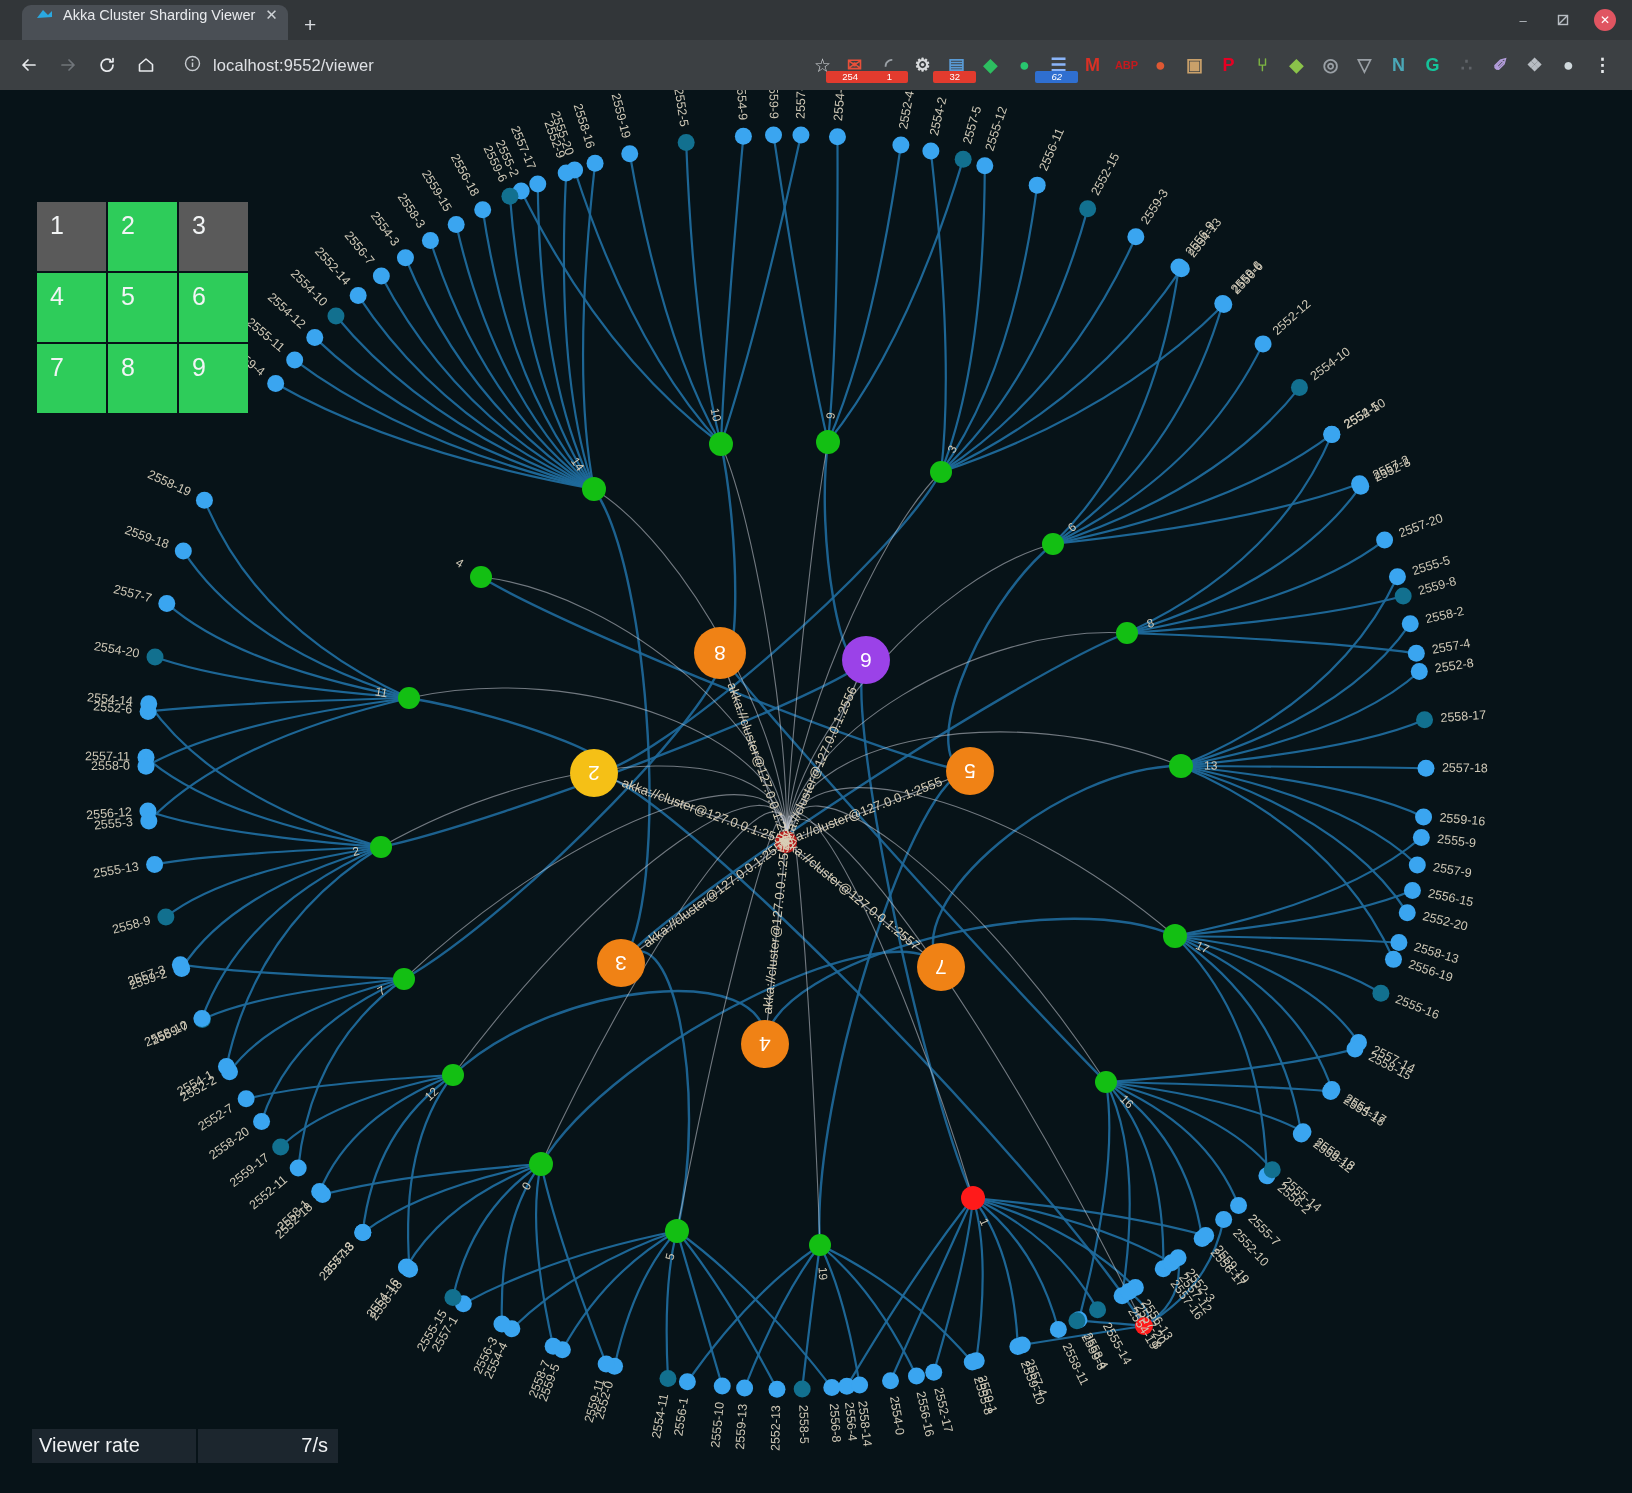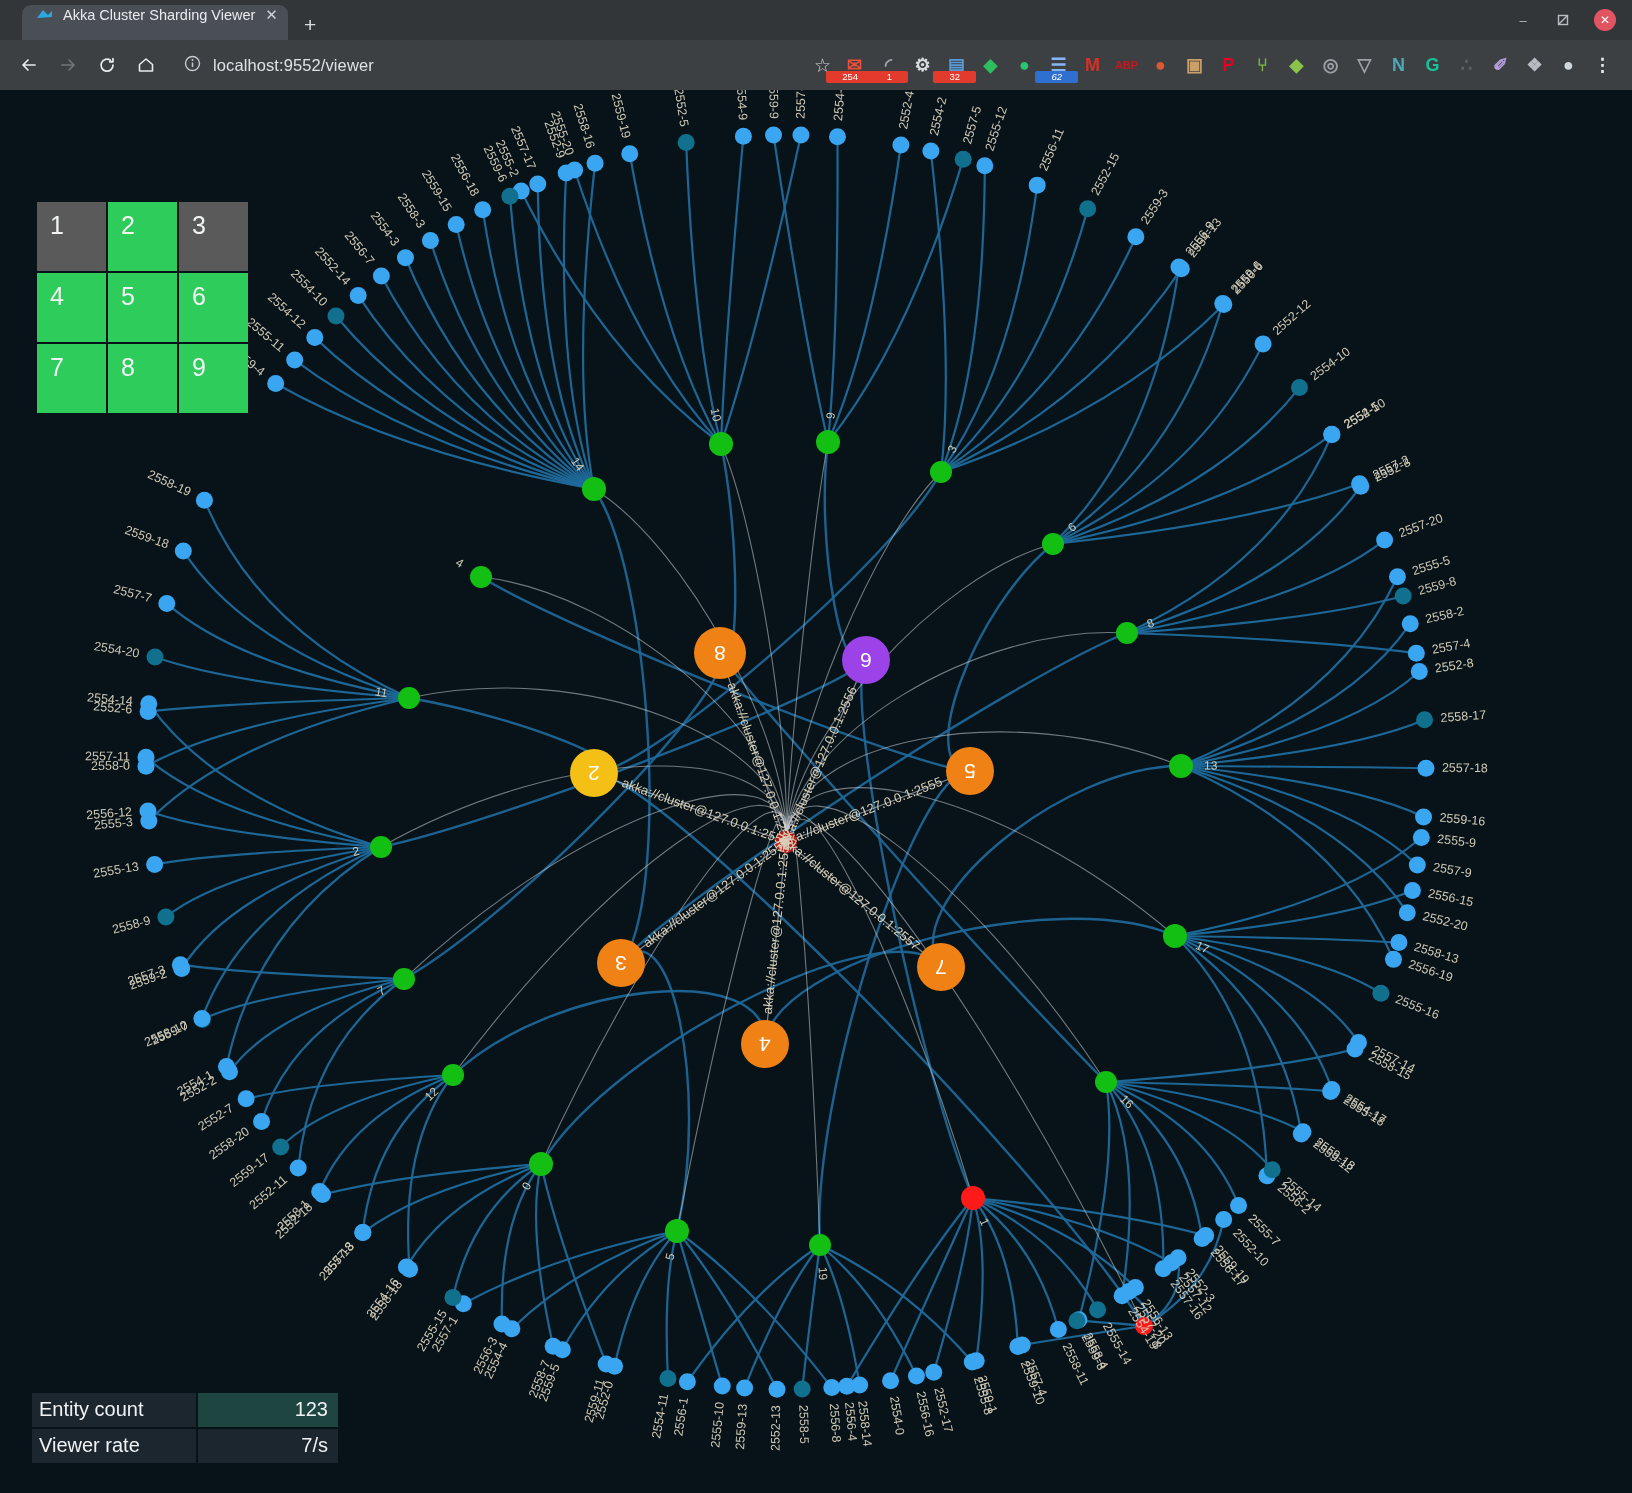--- a/index.html
+++ b/index.html
@@ -738,23 +738,19 @@
         <div class="shard on">4</div>
         <div class="shard on">5</div>
         <div class="shard on">6</div>
         <div class="shard on">7</div>
         <div class="shard on">8</div>
         <div class="shard on">9</div>
       </div>
 
     <div class="stats" id="stats-table">
         <div class="stat-row">
-          <div class="stat-label">Entity count</div>
-          <div class="stat-value hl">123</div>
-        </div>
-        <div class="stat-row">
           <div class="stat-label">Viewer rate</div>
           <div class="stat-value">7/s</div>
         </div>
       </div>
 
   </div>
 </div>
 
 </body></html>

